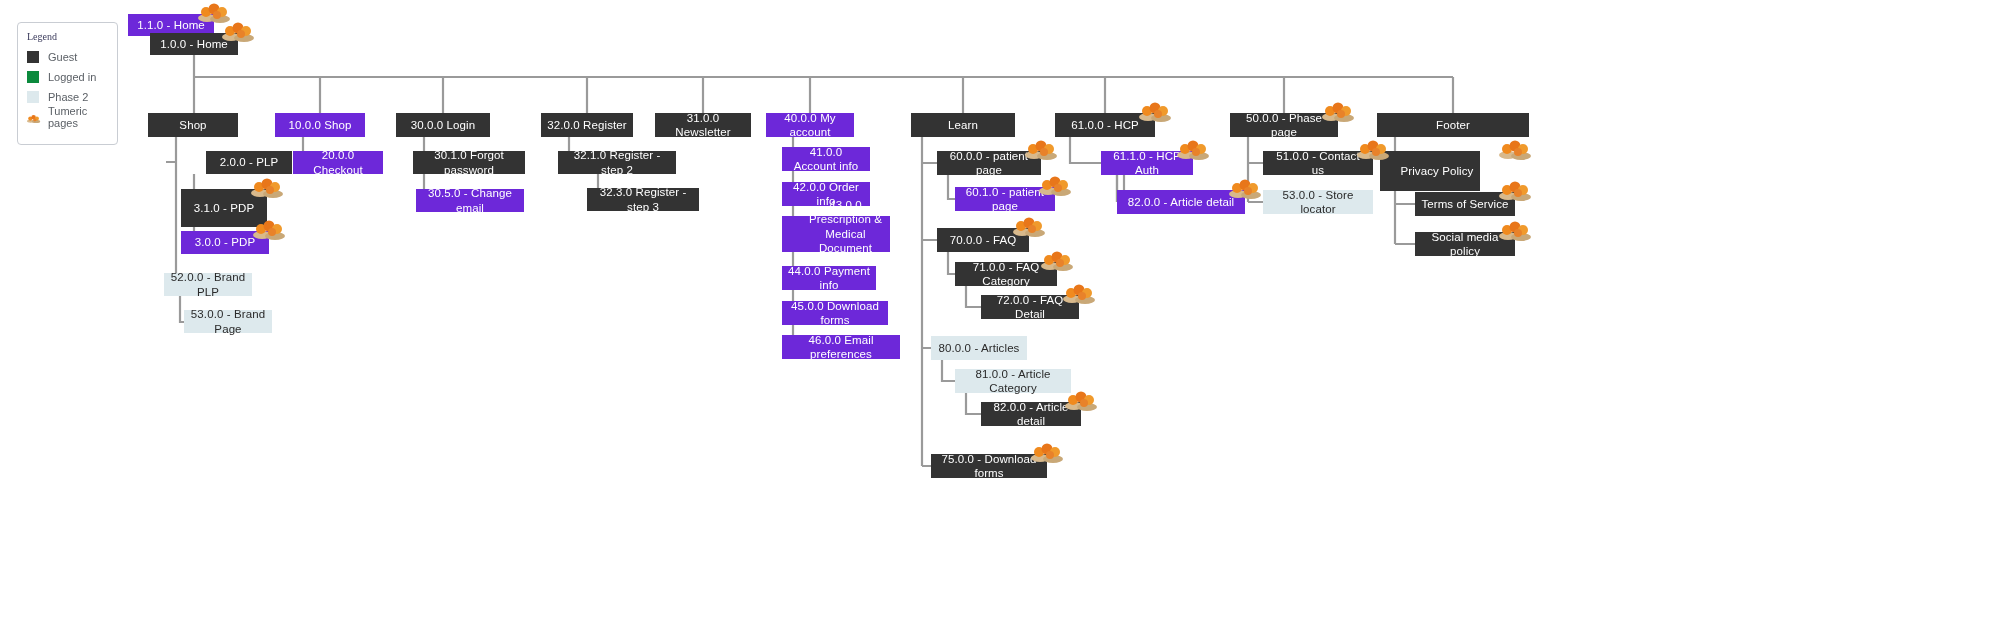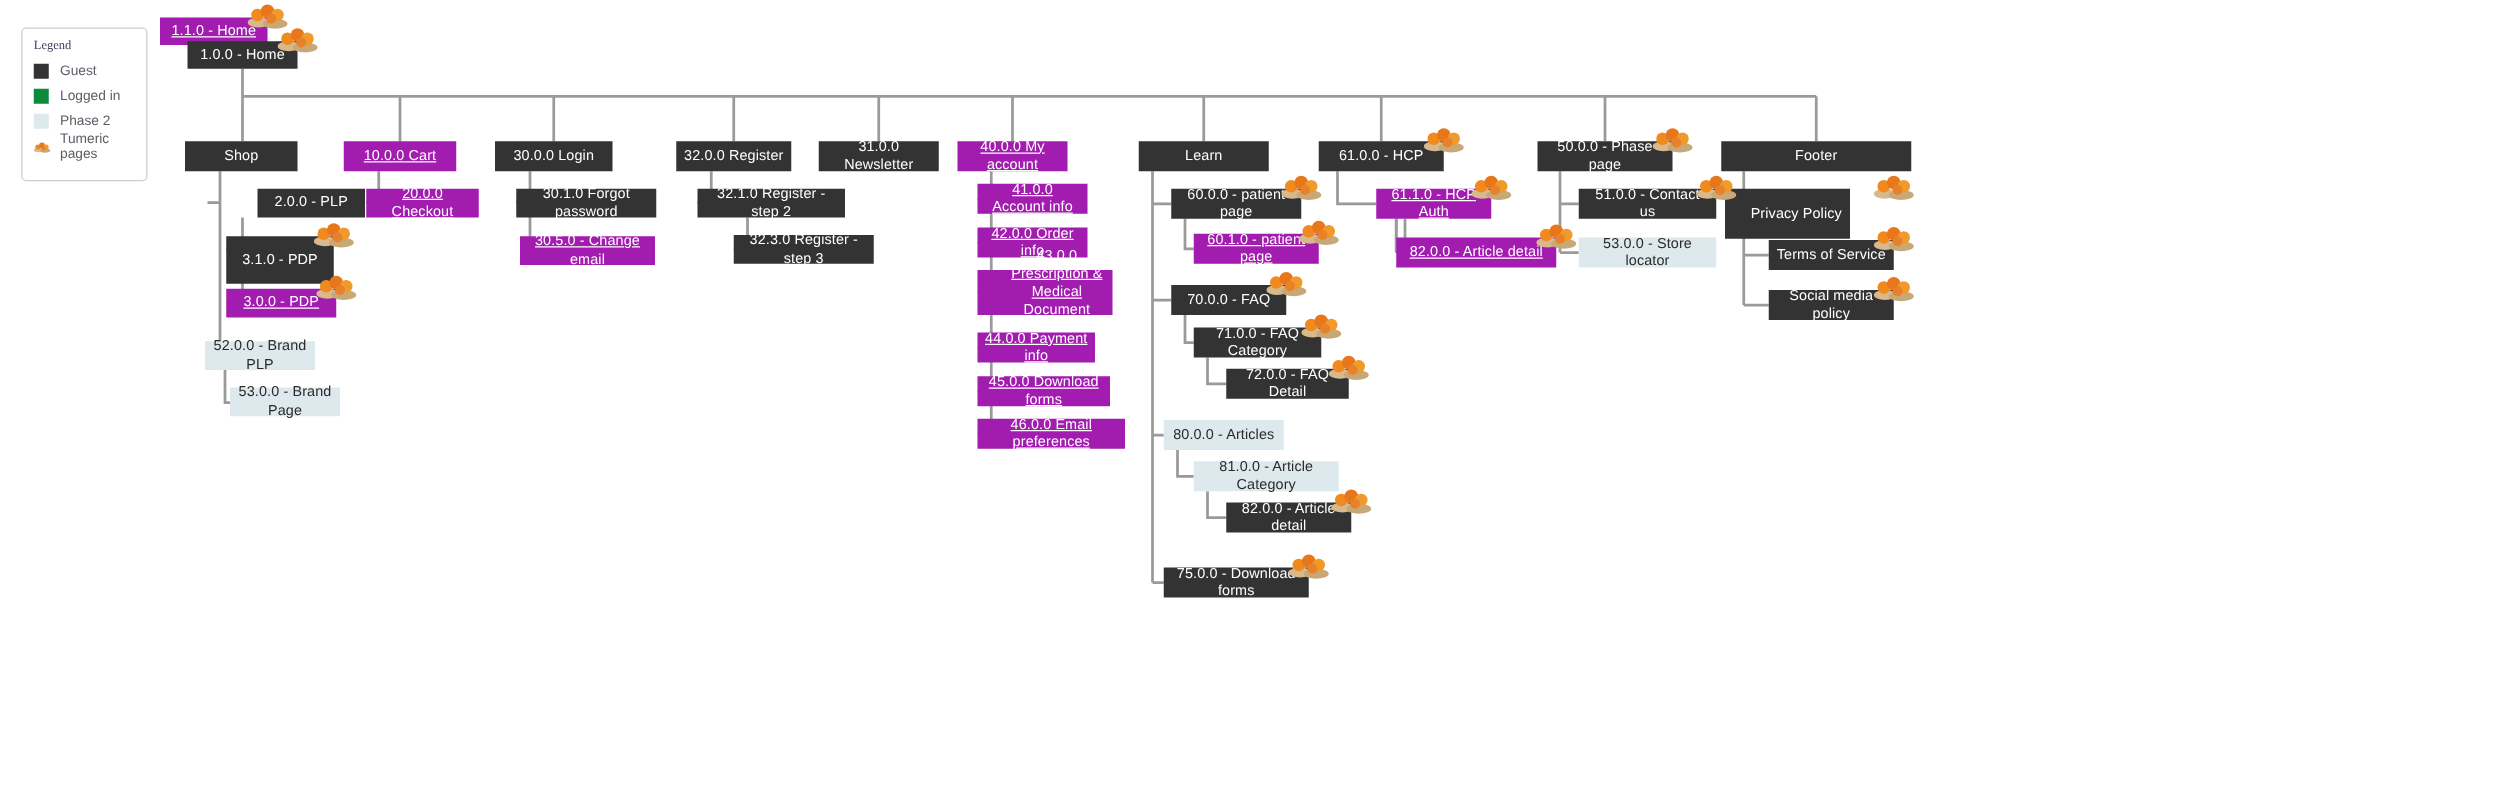--- a/index.html
+++ b/index.html
@@ -41,23 +41,22 @@
     line-height: 1.25;
     padding: 2px 6px;
     letter-spacing: 0.1px;
     z-index: 5;
   }
   .node.guest {
     background: #333333;
     color: #ffffff;
   }
   .node.loggedin {
-    background: #a21caf;
+    background: #6d28d9;
     color: #ffffff;
-    text-decoration: underline;
   }
   .node.phase2 {
     background: #dde9ed;
     color: #2a2a2a;
   }
 
   
   .turmeric {
     position: absolute;
     width: 34px;
@@ -225,21 +224,21 @@
       <div class="turmeric" style="left: 253px; top: 219px;"><svg width="34" height="22" viewBox="0 0 34 22">
           <ellipse cx="9" cy="16" rx="9" ry="4" fill="#d8b98c"></ellipse>
           <ellipse cx="22" cy="17" rx="10" ry="4" fill="#c9a877"></ellipse>
           <circle cx="8" cy="10" r="5" fill="#f08a1e"></circle>
           <circle cx="16" cy="7" r="5.5" fill="#e8761a"></circle>
           <circle cx="24" cy="10" r="5" fill="#f09a2c"></circle>
           <circle cx="19" cy="13" r="4" fill="#e8822a"></circle>
         </svg></div>
       <div class="node phase2" style="left: 164px; top: 273px; width: 88px; height: 23px;">52.0.0 - Brand PLP</div>
       <div class="node phase2" style="left: 184px; top: 310px; width: 88px; height: 23px;">53.0.0 - Brand Page</div>
-      <div class="node loggedin" style="left: 275px; top: 113px; width: 90px; height: 24px;">10.0.0 Cart</div>
+      <div class="node loggedin" style="left: 275px; top: 113px; width: 90px; height: 24px;">10.0.0 Shop</div>
       <div class="node loggedin" style="left: 293px; top: 151px; width: 90px; height: 23px;">20.0.0 Checkout</div>
       <div class="node guest" style="left: 396px; top: 113px; width: 94px; height: 24px;">30.0.0 Login</div>
       <div class="node guest" style="left: 413px; top: 151px; width: 112px; height: 23px;">30.1.0 Forgot password</div>
       <div class="node loggedin" style="left: 416px; top: 189px; width: 108px; height: 23px;">30.5.0 - Change email</div>
       <div class="node guest" style="left: 541px; top: 113px; width: 92px; height: 24px;">32.0.0 Register</div>
       <div class="node guest" style="left: 558px; top: 151px; width: 118px; height: 23px;">32.1.0 Register - step 2</div>
       <div class="node guest" style="left: 587px; top: 188px; width: 112px; height: 23px;">32.3.0 Register - step 3</div>
       <div class="node guest" style="left: 655px; top: 113px; width: 96px; height: 24px;">31.0.0 Newsletter</div>
       <div class="node loggedin" style="left: 766px; top: 113px; width: 88px; height: 24px;">40.0.0 My account</div>
       <div class="node loggedin" style="left: 782px; top: 147px; width: 88px; height: 24px;">41.0.0 Account info</div>

